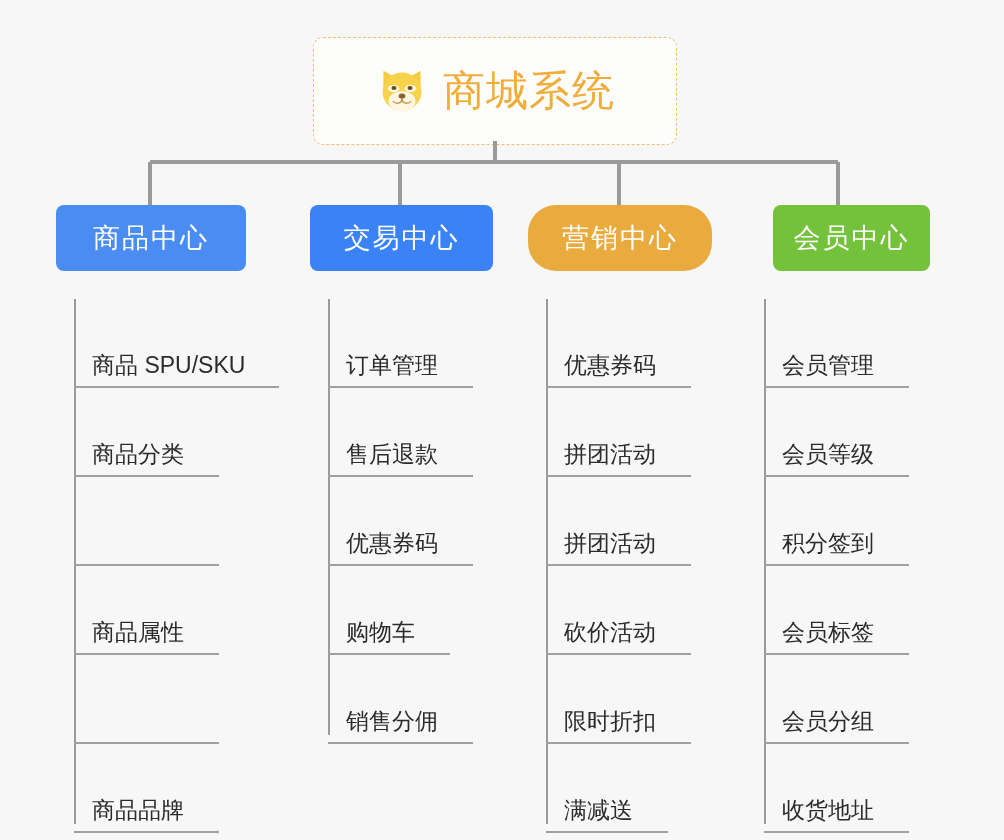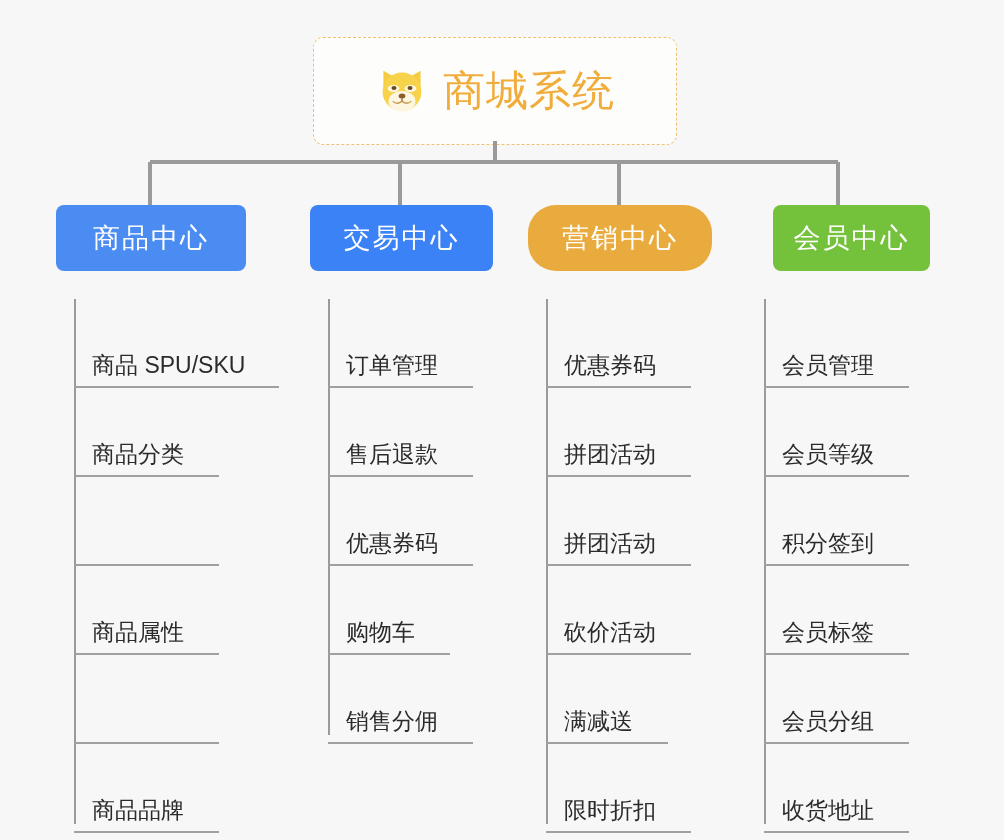--- a/index.html
+++ b/index.html
@@ -249,26 +249,26 @@
       </div>
       <div class="leaf-item">
         <span class="leaf-label">拼团活动</span>
         <div class="leaf-underline" style="width:145px"></div>
       </div>
       <div class="leaf-item">
         <span class="leaf-label">砍价活动</span>
         <div class="leaf-underline" style="width:145px"></div>
       </div>
       <div class="leaf-item">
+        <span class="leaf-label">限时折扣</span>
+        <div class="leaf-underline" style="width:145px"></div>
+      </div>
+      <div class="leaf-item">
         <span class="leaf-label">满减送</span>
         <div class="leaf-underline" style="width:122px"></div>
-      </div>
-      <div class="leaf-item">
-        <span class="leaf-label">限时折扣</span>
-        <div class="leaf-underline" style="width:145px"></div>
       </div>
     </div>
   </div>
 
   <div class="branch" id="branch-3">
     <div class="branch-header">
       <span>会员中心</span>
     </div>
     <div class="leaf-list">
       <div class="leaf-item">

